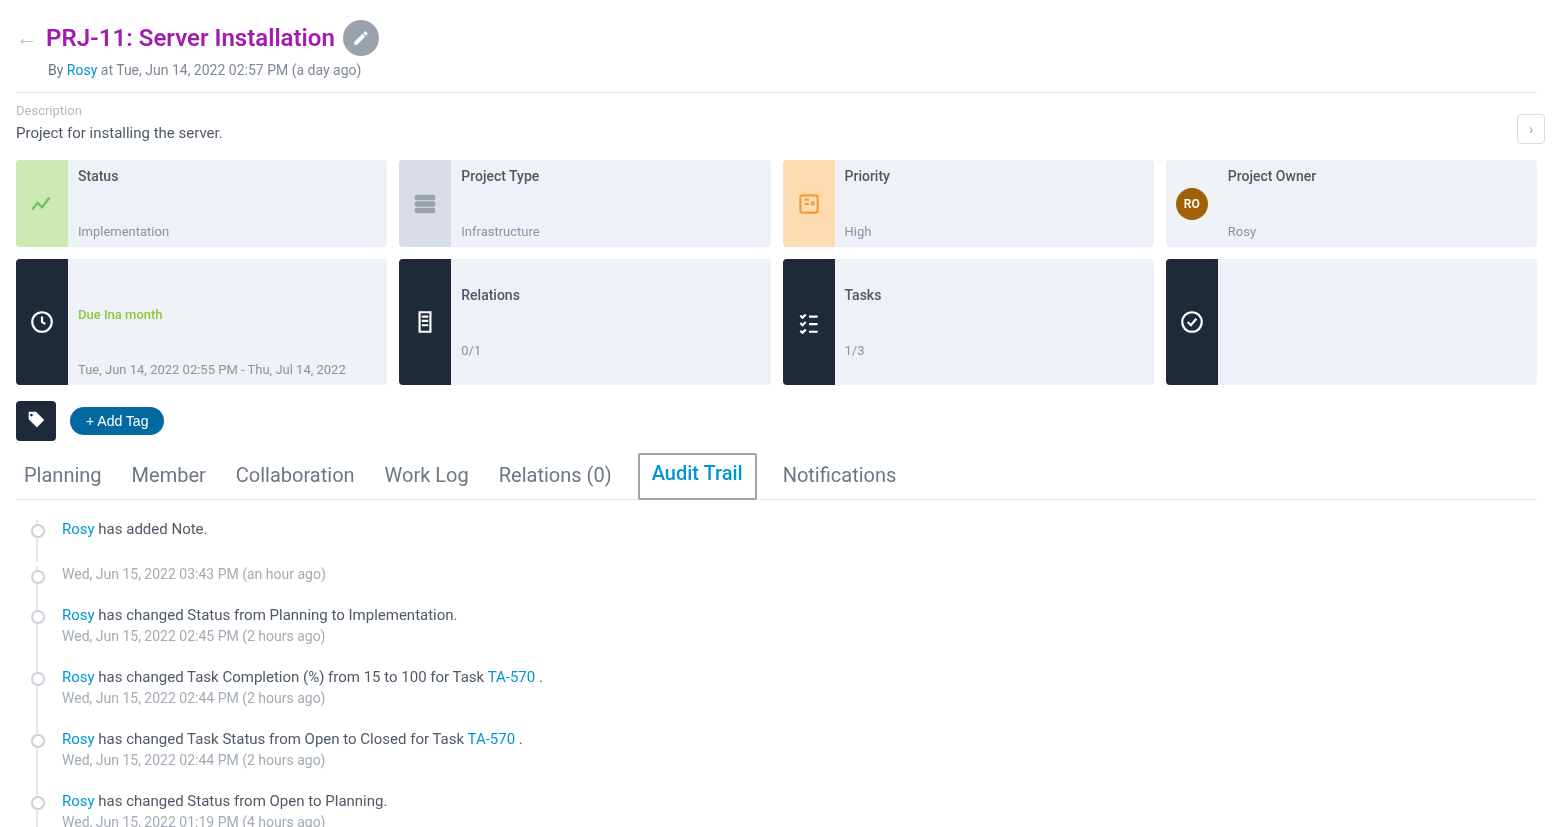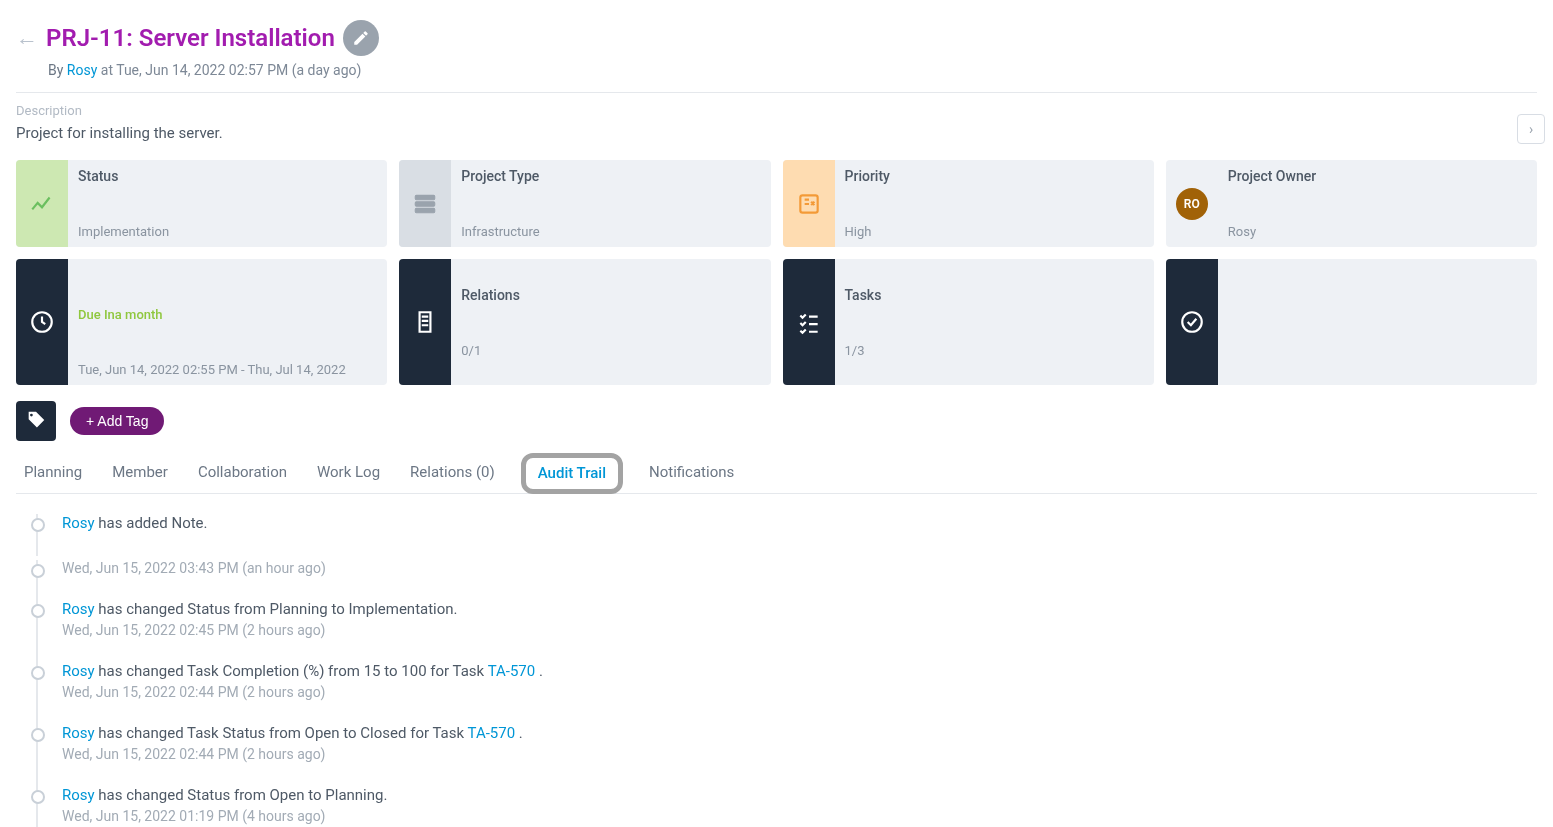--- a/index.html
+++ b/index.html
@@ -136,55 +136,55 @@
     margin-bottom: 12px;
   }
   .tag-square {
     width: 40px; height: 40px;
     background: #1e2a3a;
     border-radius: 4px;
     display: flex; align-items: center; justify-content: center;
   }
   .tag-square svg { fill: #fff; }
   .add-tag-btn {
-    background: #701a75;
+    background: #0369a1;
     color: #fff;
     border: none;
     border-radius: 18px;
     padding: 6px 16px;
     font-size: 14px;
     font-weight: 500;
     cursor: pointer;
     display: inline-flex; align-items: center; gap: 4px;
   }
 
   .tabs {
     display: flex;
     gap: 22px;
     border-bottom: 1px solid #e5e8ec;
     margin-bottom: 20px;
     padding-left: 4px;
   }
   .tab {
     padding: 10px 4px;
     color: #6c7785;
-    font-size: 15px;
+    font-size: 20px;
     cursor: pointer;
     border-bottom: 3px solid transparent;
     margin-bottom: -1px;
   }
   .tab.active {
     color: #0096d6;
     border-bottom-color: #0096d6;
     font-weight: 500;
   }
   .tab.highlighted {
-    border: 5px solid #a3a3a3;
+    border: 2px solid #a3a3a3;
     padding: 6px 12px;
-    border-radius: 12px;
+    border-radius: 2px;
   }
 
   .audit-list {
     padding-left: 14px;
   }
   .audit-item {
     position: relative;
     padding-left: 24px;
     border-left: 2px solid #e5e8ec;
     margin-left: 6px;

